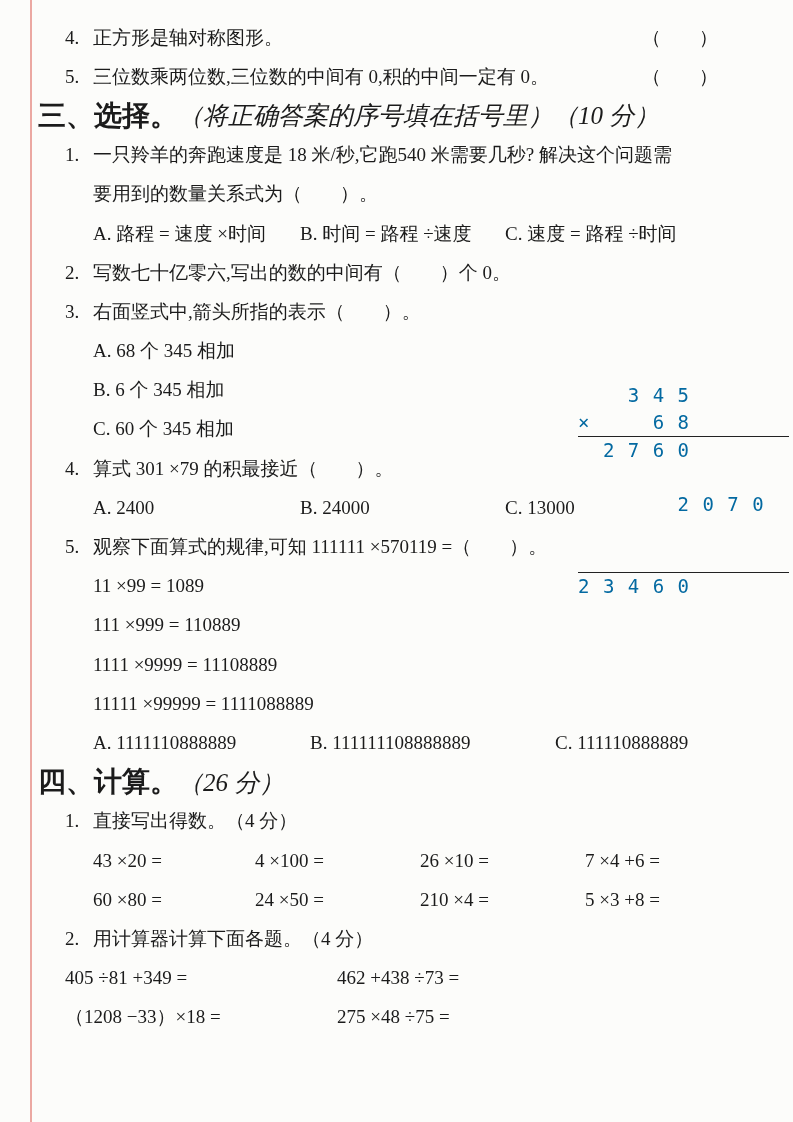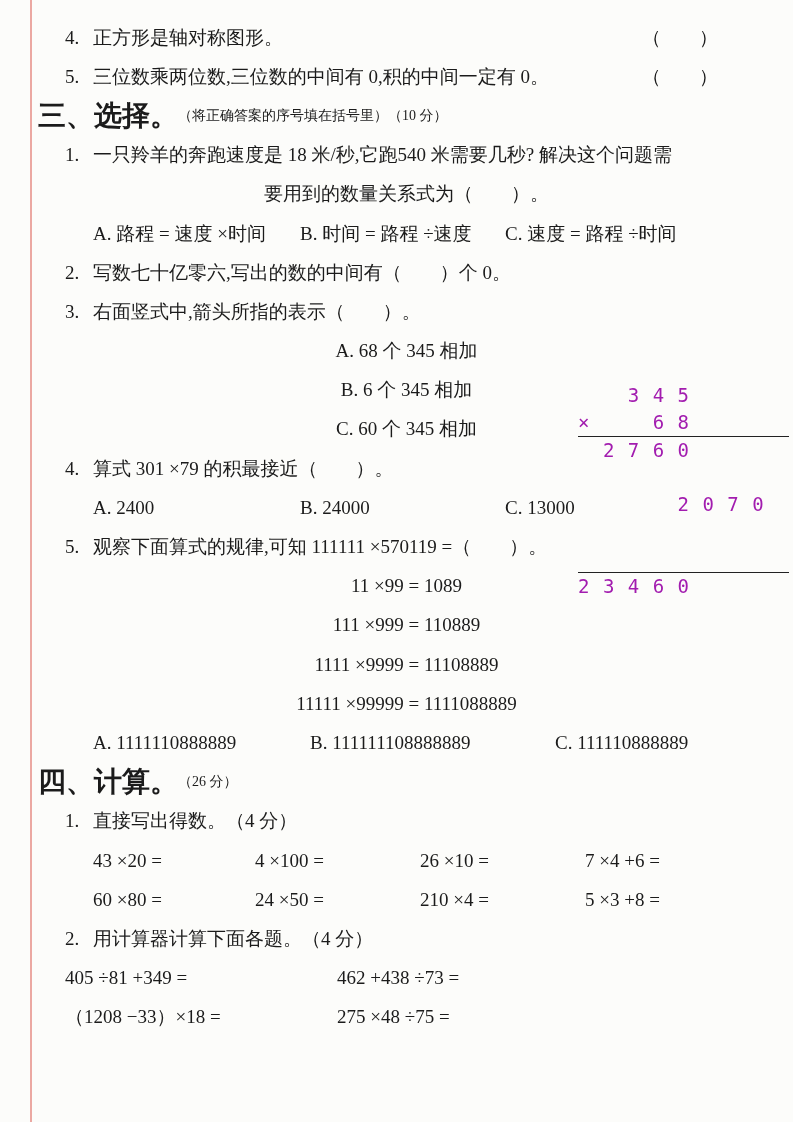--- a/index.html
+++ b/index.html
@@ -24,37 +24,37 @@
     background: #eba8a2;
   }
   .content {
     position: absolute;
     left: 38px; top: 18px;
     width: 682px;
   }
   .line  { height: 39.2px; display: flex; align-items: center; }
   .gline { height: 39.2px; display: grid; align-items: center; margin-left: 55px; }
   .ind1 { margin-left: 27px; }
-  .ind2 { margin-left: 55px; justify-content: center; }
+  .ind2 { margin-left: 55px; }
   .num  { display: inline-block; flex: 0 0 28px; width: 28px; }
   .spacer { flex: 1 1 auto; }
   .bracket { padding-right: 2px; white-space: pre; }
   .sec-main { font-weight: bold; font-size: 28px; }
-  .sec-note { font-size: 14px; }
+  .sec-note { font-size: 25px; font-style: italic; }
   .g3  { grid-template-columns: 207px 205px 1fr; }
   .g3w { grid-template-columns: 217px 245px 1fr; }
   .g4  { grid-template-columns: 162px 165px 165px 1fr; }
   .g2  { grid-template-columns: 272px 1fr; margin-left: 27px; }
   .vmult {
     position: absolute;
     left: 540px; top: 364px;
     font-family: "DejaVu Sans Mono", monospace;
     font-size: 19px; line-height: 27px;
     letter-spacing: 1px;
-    color: #a21caf;
+    color: #0369a1;
   }
   .vm-row { white-space: pre; position: relative; }
   .vm-underline { border-bottom: 1.6px solid #222; }
 </style>
 </head>
 <body>
 
 <div class="page">
   <div class="margin-line"></div>
 

